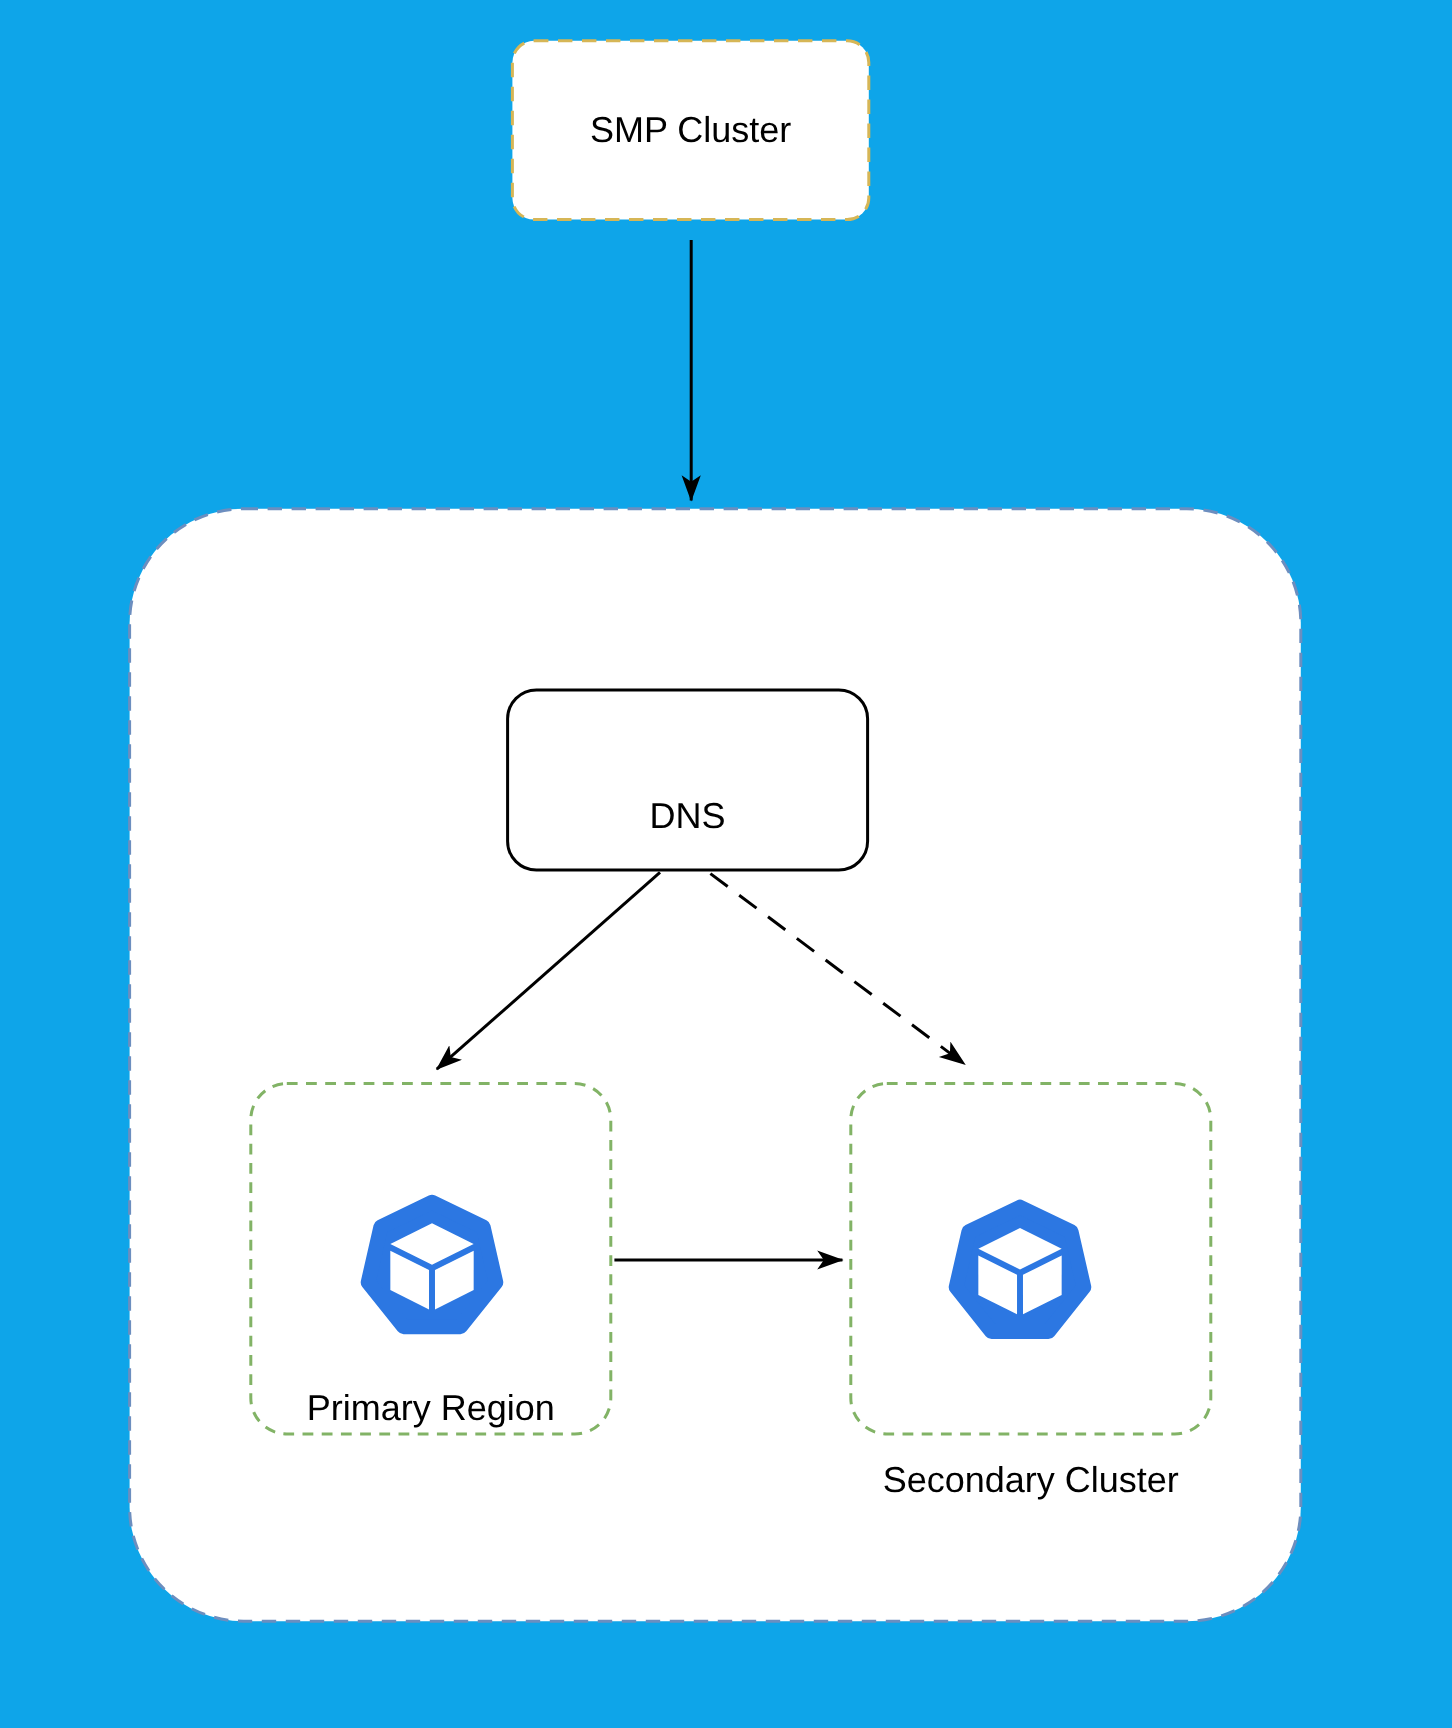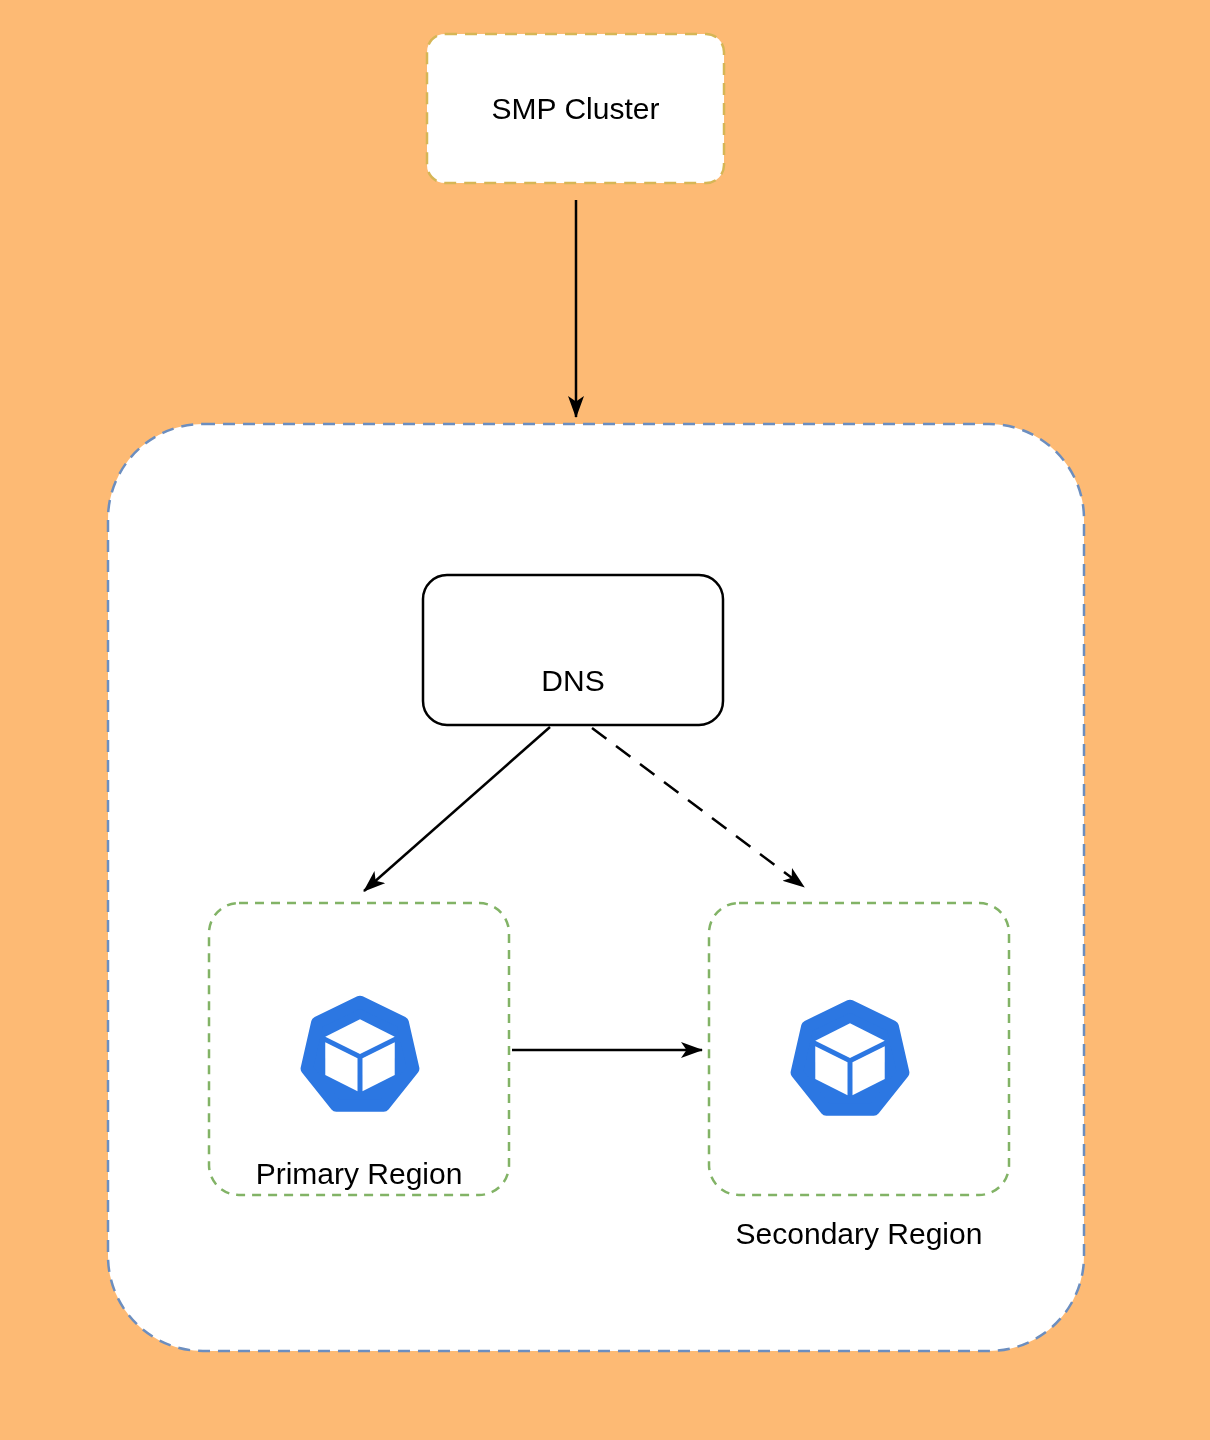--- a/index.html
+++ b/index.html
@@ -1,20 +1,20 @@
 <!DOCTYPE html>
 <html><head>
 <meta charset="utf-8">
 <style>
   html, body { margin: 0; padding: 0; background: #ffffff; }
   .canvas {
     position: relative;
     width: 1210px;
     height: 1440px;
-    background: #fdba74;
+    background: #0ea5e9;
     font-family: "Liberation Sans", sans-serif;
     overflow: hidden;
   }
   .diagram-svg { position: absolute; left: 0; top: 0; }
   .node-label {
     position: absolute;
     display: flex;
     align-items: center;
     justify-content: center;
     text-align: center;
@@ -61,15 +61,15 @@
     <line x1="592" y1="728" x2="804" y2="887" stroke-width="2.5" stroke-dasharray="18 12" marker-end="url(#arrowhead)" stroke="#000000"></line>
     <line x1="512" y1="1050" x2="702" y2="1050" stroke-width="2.5" marker-end="url(#arrowhead)" stroke="#000000"></line>
 
     <use href="#cube-heptagon" x="298" y="992" width="124" height="124"></use>
     <use href="#cube-heptagon" x="788" y="996" width="124" height="124"></use>
   </svg>
 
   <div class="node-label lbl-smp">SMP Cluster</div>
   <div class="node-label lbl-dns">DNS</div>
   <div class="node-label lbl-primary">Primary Region</div>
-  <div class="node-label lbl-secondary">Secondary Region</div>
+  <div class="node-label lbl-secondary">Secondary Cluster</div>
 
 </div>
 
 </body></html>

